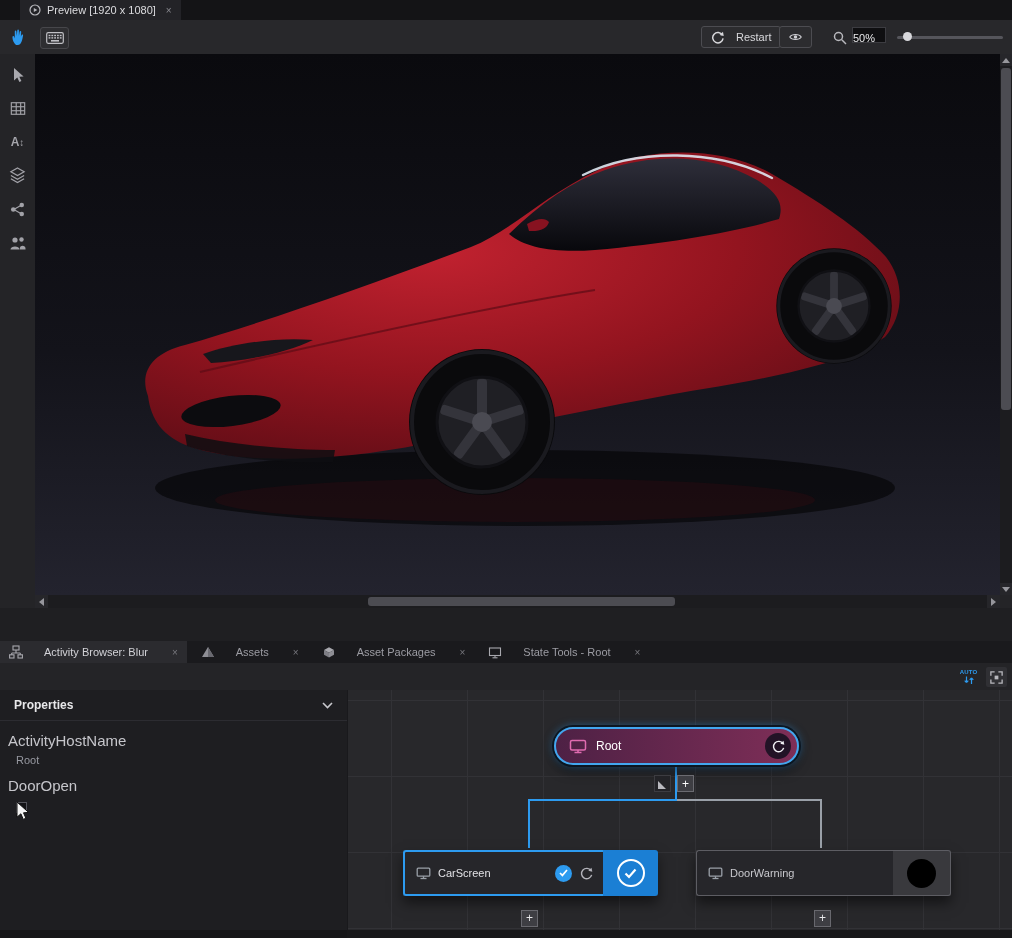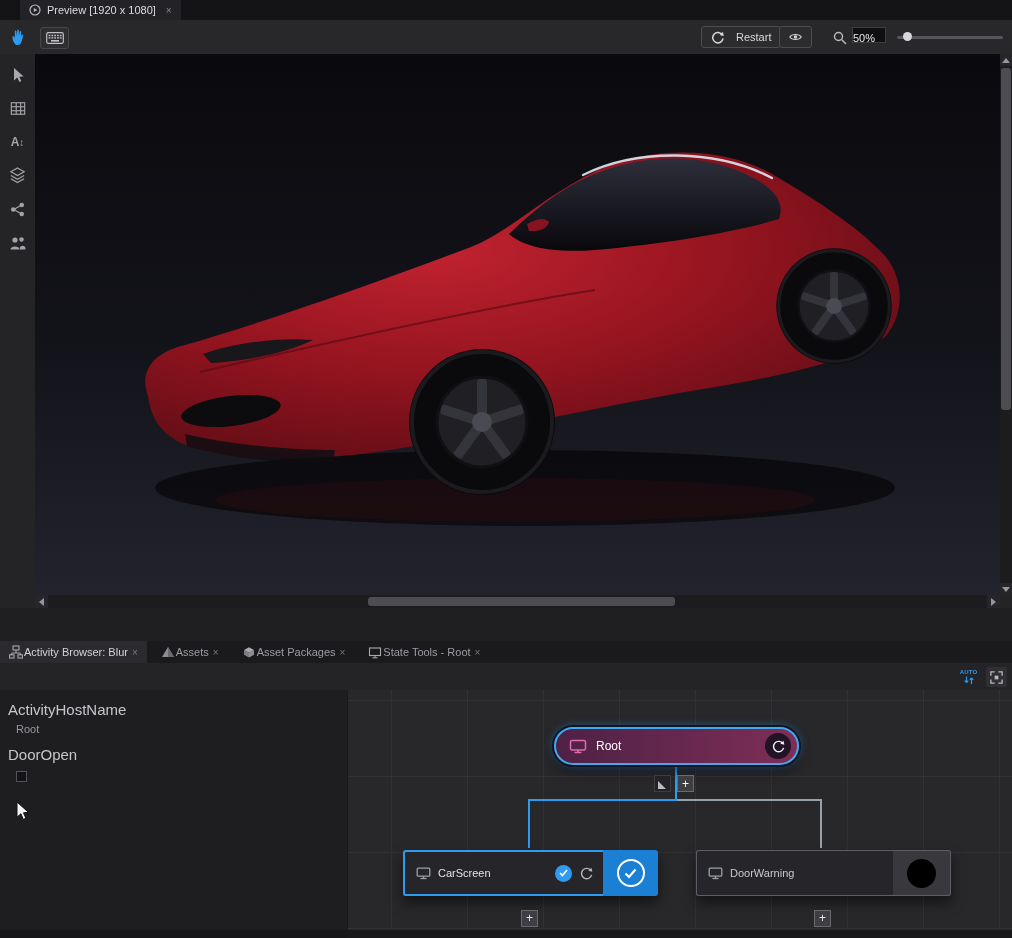--- a/index.html
+++ b/index.html
@@ -48,21 +48,21 @@
   .hs-btn{position:absolute;top:0;width:13px;height:13px;background:#26262a;display:flex;align-items:center;justify-content:center;}
   .hs-left{left:0;} .hs-right{right:0;}
   .tri-left{width:0;height:0;border-top:4px solid transparent;border-bottom:4px solid transparent;border-right:5px solid #96969c;}
   .tri-right{width:0;height:0;border-top:4px solid transparent;border-bottom:4px solid transparent;border-left:5px solid #96969c;}
   .hs-thumb{position:absolute;left:333px;top:2px;width:307px;height:9px;background:#4c4c52;border-radius:3px;}
 
   .strip1{position:absolute;left:0;top:608px;width:1012px;height:33px;background:#1f1f22;}
 
   
   .dock-tabbar{position:absolute;left:0;top:641px;width:1012px;height:22px;background:#1a1a1d;display:flex;align-items:stretch;}
-  .dock-tab{display:flex;align-items:center;gap:1px;padding:0 9px;font-size:11px;color:#9c9ca3;margin-right:5px;white-space:nowrap;}
+  .dock-tab{display:flex;align-items:center;gap:21px;padding:0 9px;font-size:11px;color:#9c9ca3;margin-right:5px;white-space:nowrap;}
   .dock-tab.active{background:#2b2b2f;color:#d2d2d7;}
   .dt-close{color:#77777d;font-size:10px;margin-left:3px;}
 
   .strip2{position:absolute;left:0;top:663px;width:1012px;height:27px;background:#242427;}
   .graph-tools{position:absolute;top:667px;right:5px;display:flex;gap:6px;align-items:center;}
   .auto-btn{width:23px;height:20px;display:flex;flex-direction:column;align-items:center;justify-content:center;color:#2d9bf0;}
   .auto-txt{font-size:6px;font-weight:bold;line-height:7px;letter-spacing:.2px;}
   .fit-btn{width:21px;height:20px;display:flex;align-items:center;justify-content:center;background:#303034;border-radius:2px;}
 
   
@@ -364,20 +364,26 @@
     </div>
     <div class="fit-btn">
       <svg width="15" height="15" viewBox="0 0 16 16">
         <path d="M2 6 V2 H6 M10 2 H14 V6 M14 10 V14 H10 M6 14 H2 V10" fill="none" stroke="#b8b8bd" stroke-width="1.4"></path>
         <rect x="6" y="6" width="4" height="4" fill="#b8b8bd"></rect>
       </svg>
     </div>
   </div>
 
   <div class="props">
+    <div class="props-header">
+      <span class="ph-title">Properties</span>
+      <svg class="ph-chev" width="11" height="7" viewBox="0 0 11 7">
+        <polyline points="1,1 5.5,5.5 10,1" fill="none" stroke="#c8c8cd" stroke-width="1.6"></polyline>
+      </svg>
+    </div>
     <div class="prop-label">ActivityHostName</div>
     <div class="prop-value">Root</div>
     <div class="prop-label">DoorOpen</div>
     <div class="prop-checkbox"></div>
   </div>
   <div class="props-bottom"></div>
 
   <div class="graph">
     <svg class="wires" width="665" height="248">
       <path d="M328 77 L328 110 L473 110 L473 158" fill="none" stroke="#9aa0a8" stroke-width="2"></path>

